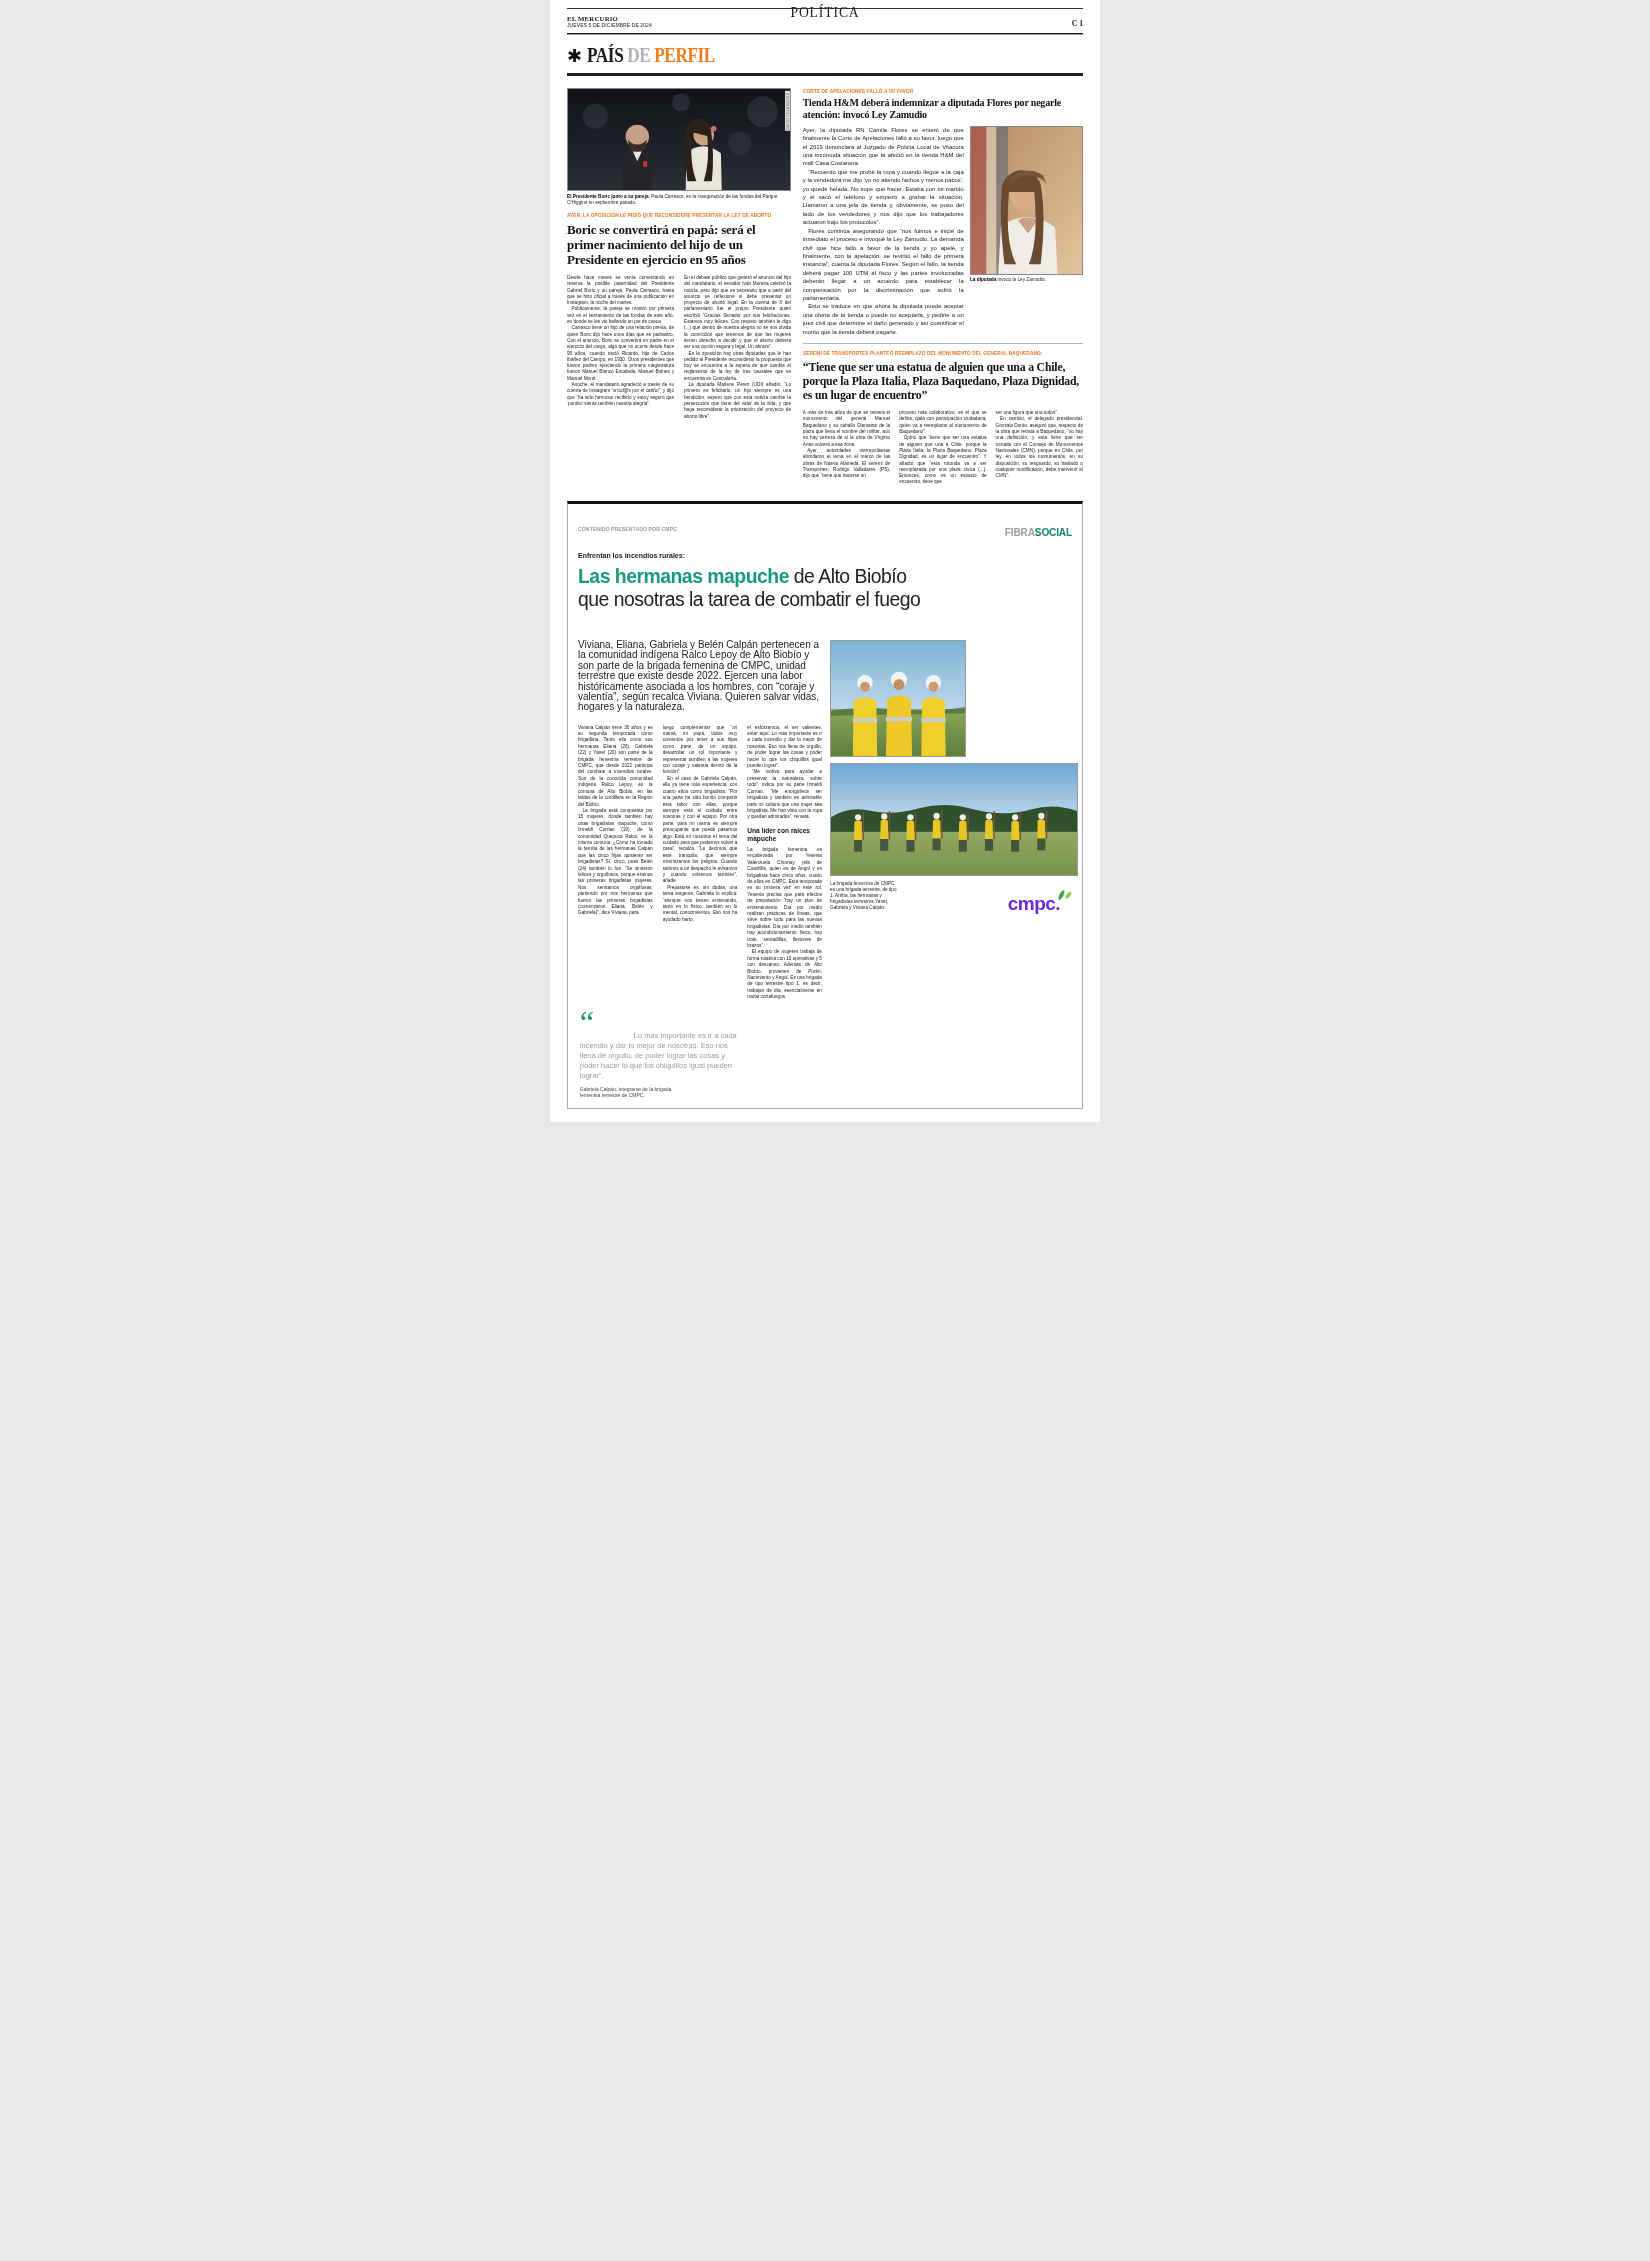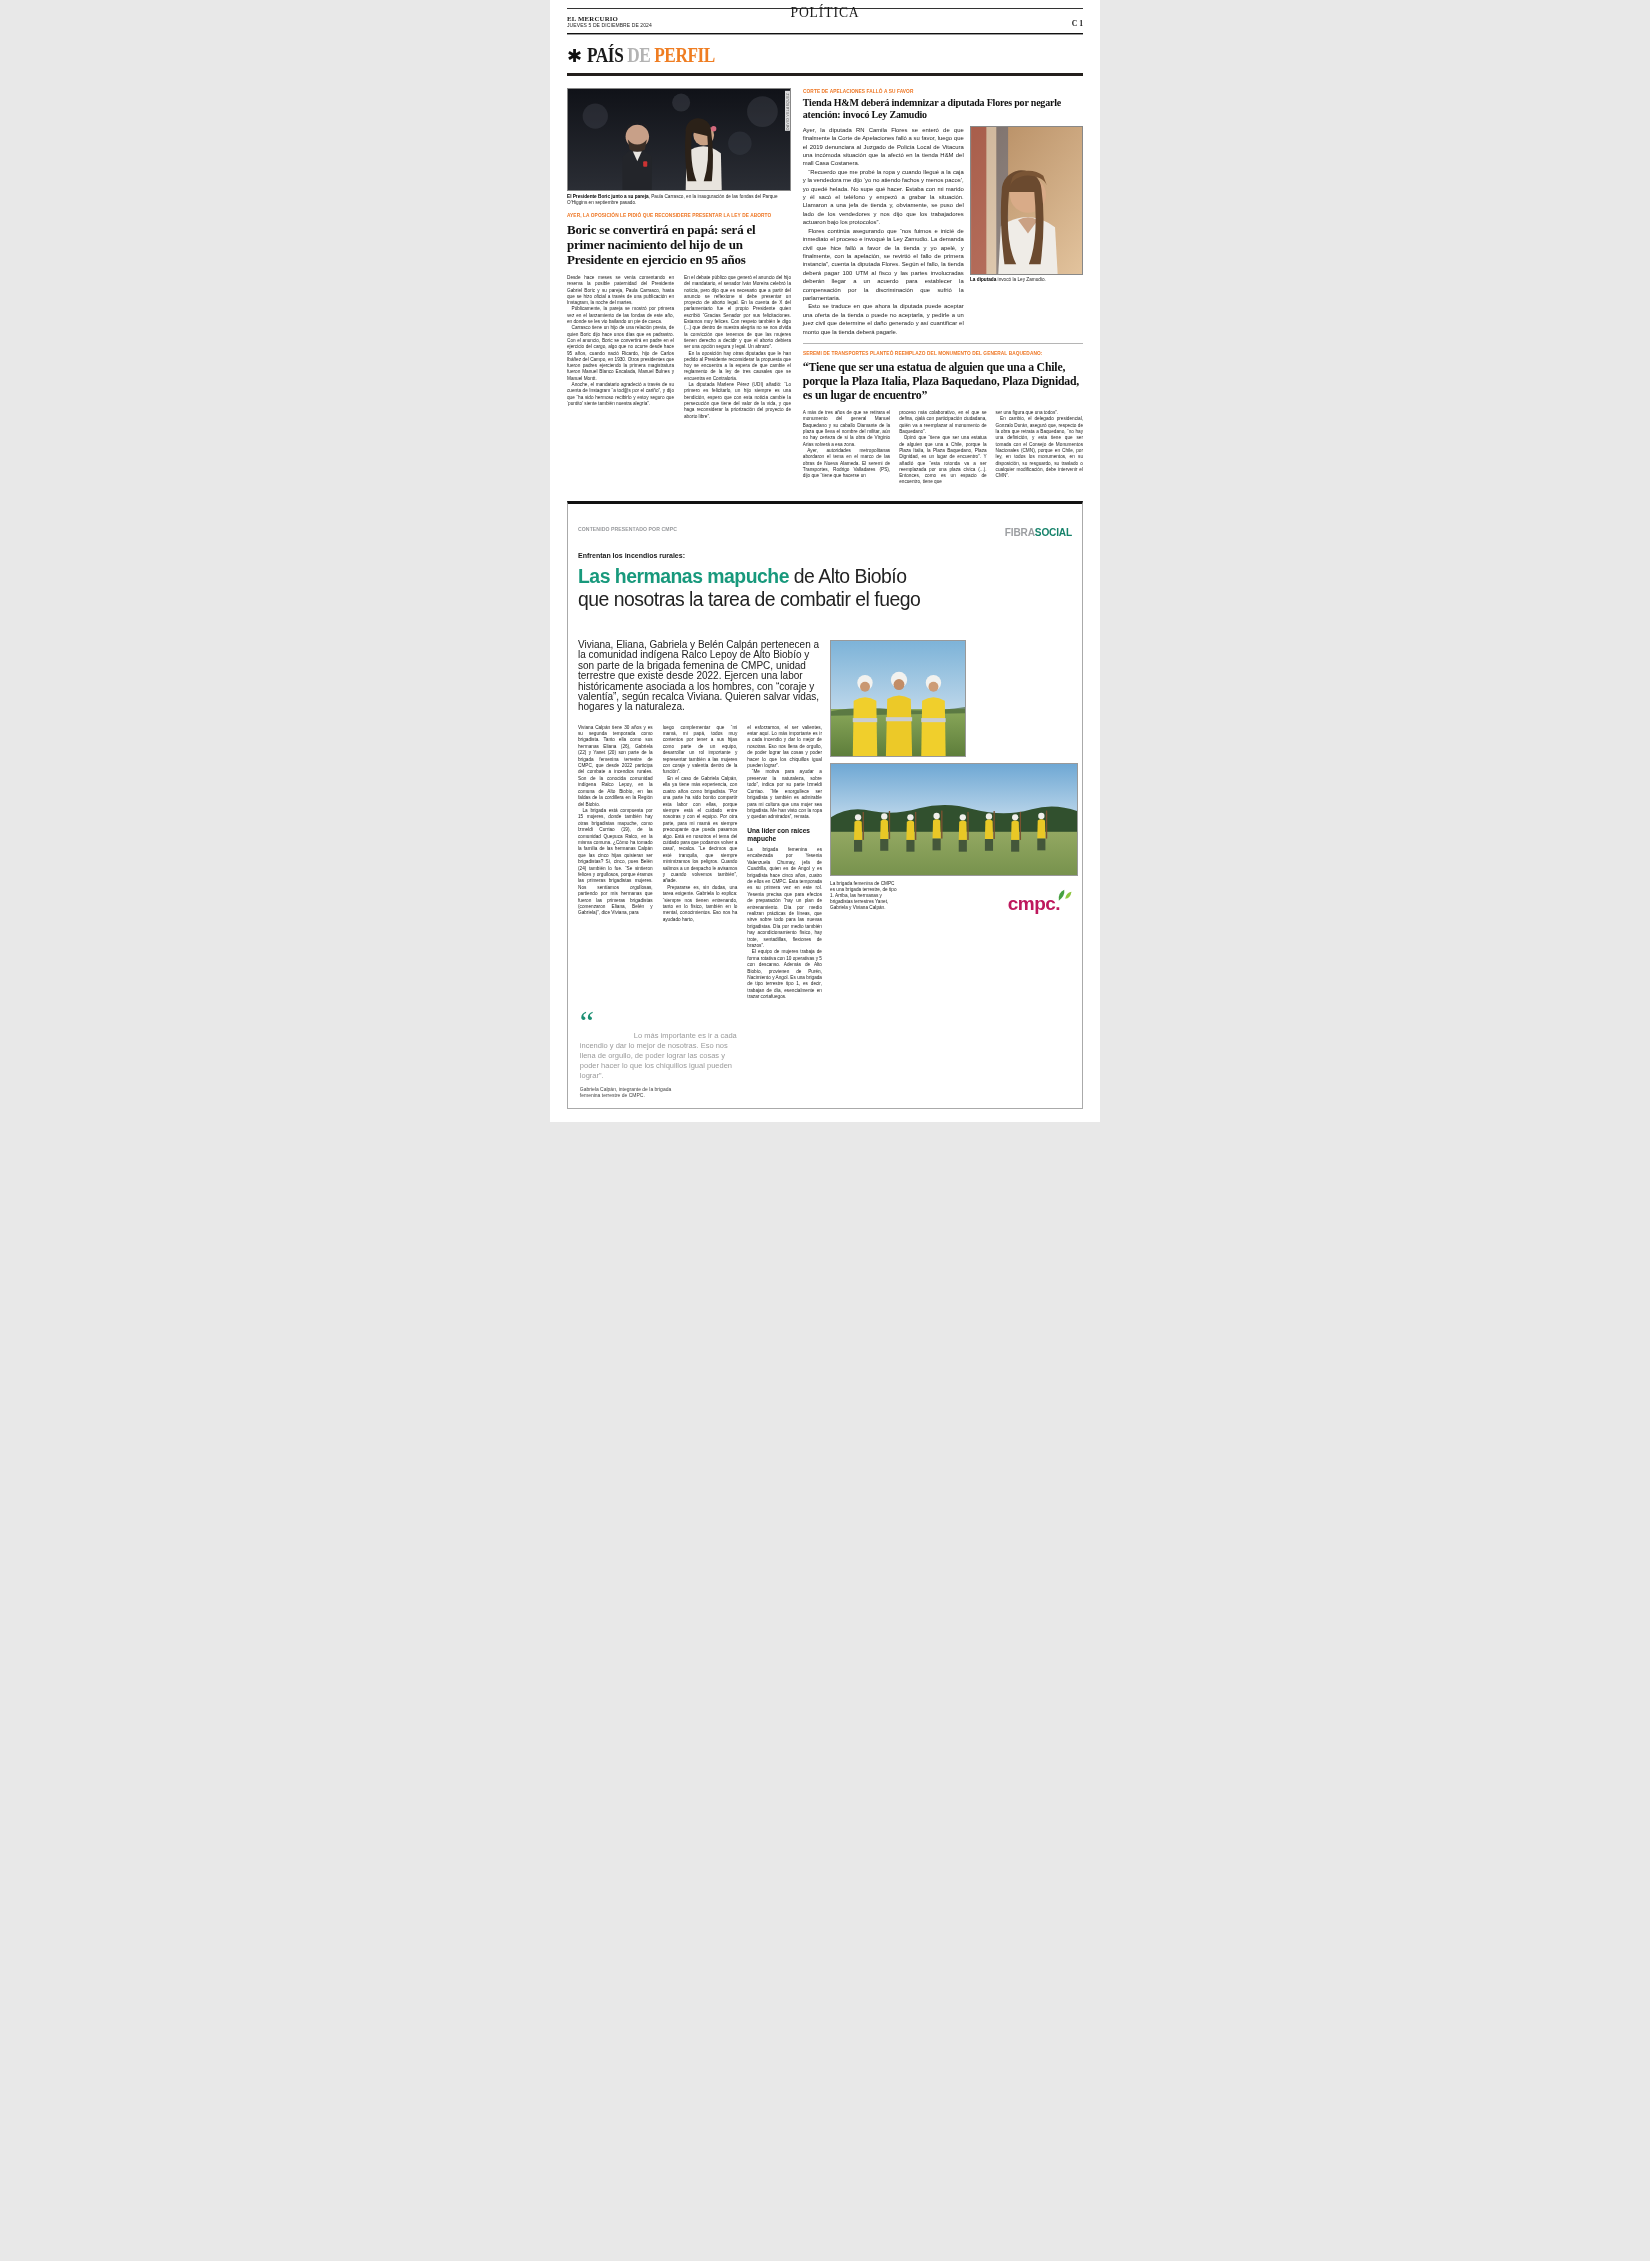--- a/index.html
+++ b/index.html
@@ -76,21 +76,21 @@
   .qtext { color:#9b9b9b; font-size:7.5px; line-height:10px; }
   .qtext .lead-in { display:inline-block; width:54px; }
   .qattr { font-size:5px; line-height:6.3px; color:#444; margin-top:4.5px; }
   .cmpc-right { flex:1; }
   .ph { border:0.5px solid #999; overflow:hidden; display:block; }
   .photo1 { width:136px; height:117px; }
   .photo2 { width:100%; height:113px; margin-top:6.3px; }
   .cmpc-bottom { display:flex; margin-top:4.5px; align-items:flex-start; }
   .cap2 { width:68px; flex:none; }
   .logo-wrap { margin-left:auto; margin-right:18px; margin-top:12.7px; position:relative; }
-  .logo-text { font-weight:bold; font-size:19px; color:#be185d; letter-spacing:-0.5px; }
+  .logo-text { font-weight:bold; font-size:19px; color:#6d28d9; letter-spacing:-0.5px; }
   .leaf { position:absolute; right:-11.8px; top:-5.4px; }
 </style>
 </head>
 <body>
 
 <div class="page">
 
   <div class="topline"></div>
 
   <div class="masthead">

